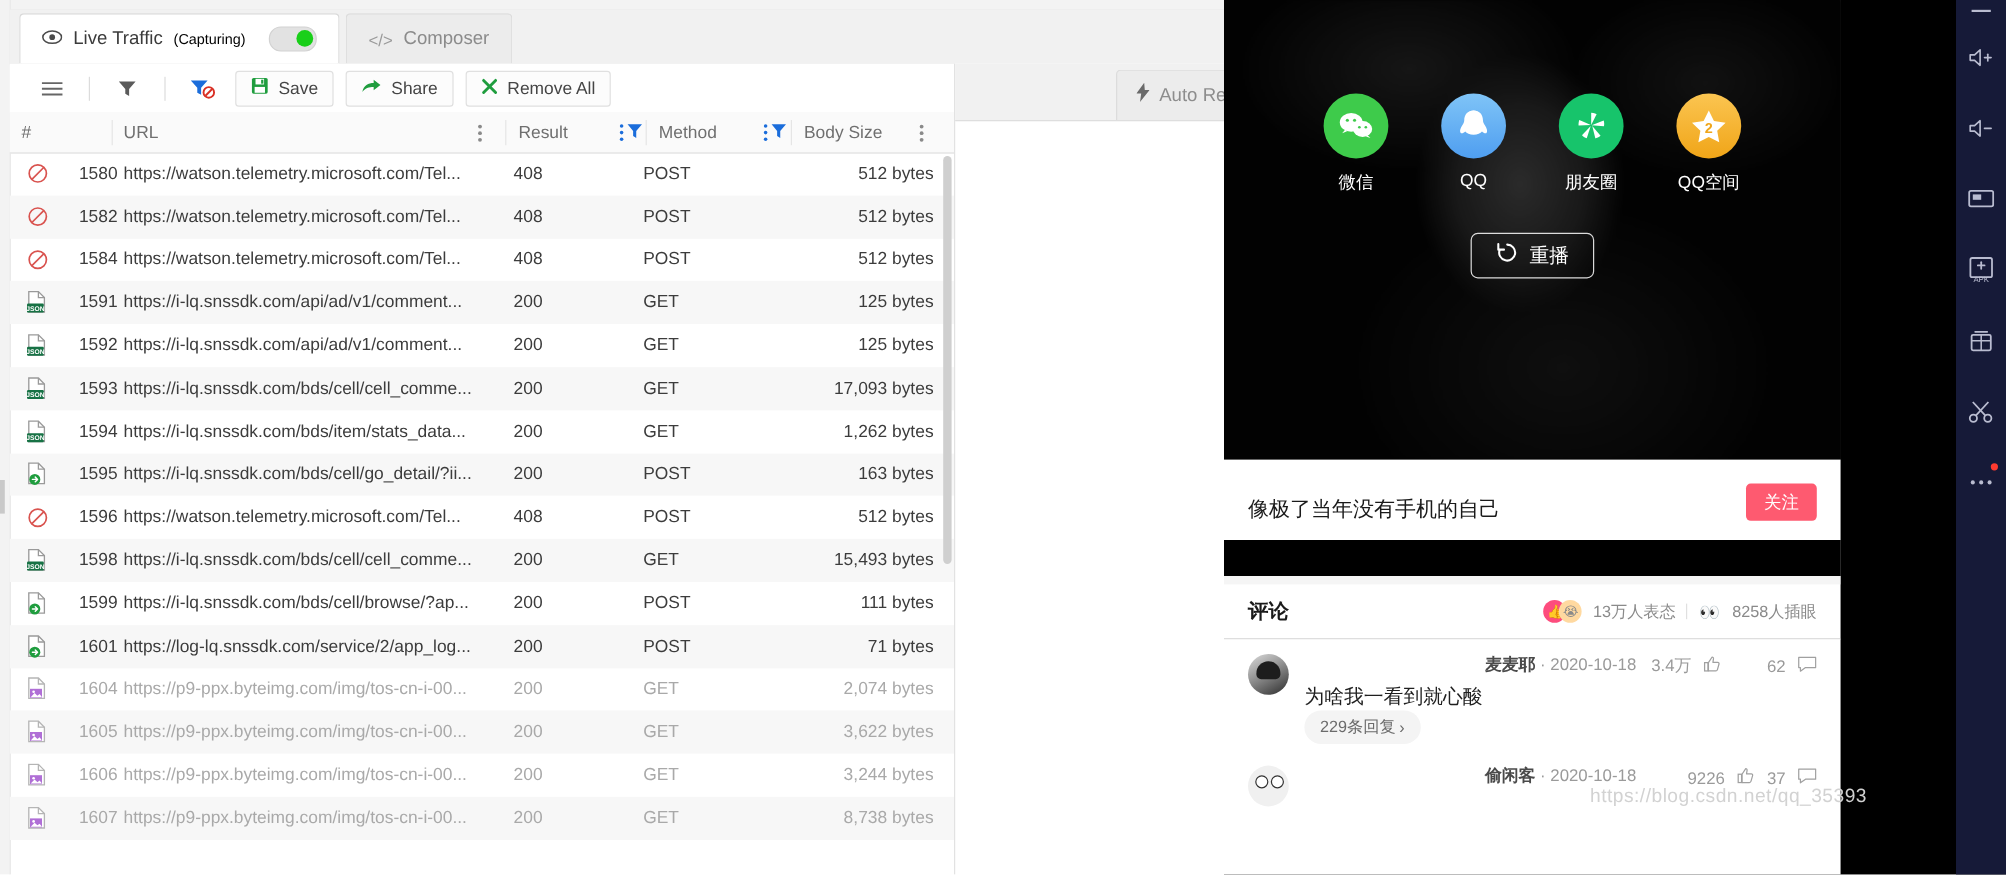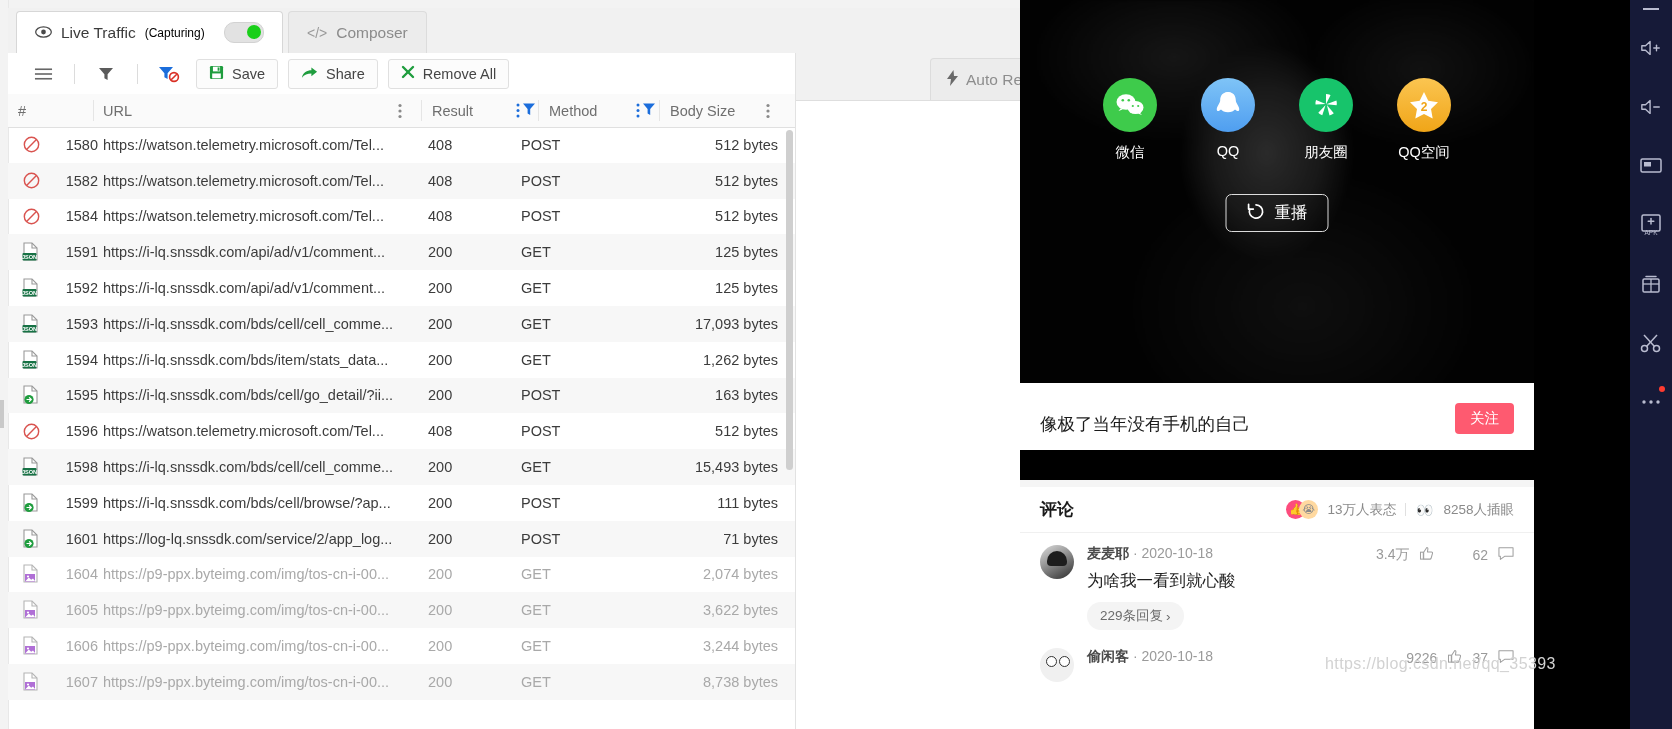--- a/index.html
+++ b/index.html
@@ -45,21 +45,21 @@
   .gh-div{position:absolute;top:6px;width:1px;height:21px;background:#e5e5e5;}
 
   .rows{position:absolute;left:8px;top:127px;width:1013px;height:602px;overflow:hidden;}
   .row{position:relative;height:35.8px;box-sizing:border-box;display:flex;align-items:center;font-size:14.5px;color:#3c3c3c;}
   .row.alt{background:#f7f7f7;}
   .row.dim{color:#a9a9a9;}
   .c-icon{position:absolute;left:10px;width:26px;display:flex;align-items:center;justify-content:center;}
   .c-num{position:absolute;left:38px;width:52px;text-align:right;}
   .c-url{position:absolute;left:95px;width:300px;white-space:nowrap;overflow:hidden;text-overflow:ellipsis;}
   .c-res{position:absolute;left:420px;width:60px;}
-  .c-met{position:absolute;left:513px;width:70px;}
+  .c-met{position:absolute;left:528px;width:70px;}
   .c-size{position:absolute;left:630px;width:140px;text-align:right;}
 
   .scroll-v{position:absolute;left:786px;top:130px;width:7px;height:340px;border-radius:4px;background:#cfcfcf;}
   .scroll-mini{position:absolute;left:0px;top:400px;width:4px;height:28px;background:#c9c9c9;}
 
   
   .rpanel{position:absolute;left:795px;top:53px;width:226px;height:676px;background:#fff;border-left:1px solid #e2e2e2;}
   .rtabs{position:absolute;left:0;top:0;width:226px;height:47px;background:#f1f1f1;border-bottom:1px solid #dedede;}
   .rtab{position:absolute;top:5px;height:42px;box-sizing:border-box;display:flex;align-items:center;gap:8px;padding:0 16px;
         font-size:15.5px;border:1px solid #dcdcdc;border-bottom:none;border-radius:4px 4px 0 0;background:#ececec;color:#8d8d8d;white-space:nowrap;}
@@ -108,24 +108,24 @@
 
   .cmtlist{position:absolute;left:0;top:532px;width:514px;height:197px;background:#fff;border-top:1px solid #f0f0f0;overflow:hidden;}
   .cmt{position:relative;padding:12px 20px 0 20px;display:flex;gap:13px;}
   .cavatar{width:34px;height:34px;border-radius:50%;flex:none;position:relative;overflow:hidden;}
   .ca1{background:linear-gradient(150deg,#dcdcdc 0%,#9a9a9a 40%,#2a2a2a 100%);}
   .ca1::after{content:"";position:absolute;left:7px;top:6px;width:20px;height:15px;border-radius:10px 10px 4px 4px;background:#1d1d1d;}
   .ca2{background:#f0f0f0;}
   .ca2::before{content:"";position:absolute;left:6px;top:8px;width:9px;height:9px;border-radius:50%;background:#fff;border:1.5px solid #333;}
   .ca2::after{content:"";position:absolute;left:19px;top:8px;width:9px;height:9px;border-radius:50%;background:#fff;border:1.5px solid #333;}
   .cbody{flex:1;min-width:0;}
-  .cmeta{font-size:14px;color:#9a9a9a;}
+  .cmeta{font-size:14px;color:#9a9a9a;text-align:center;}
   .cmeta b{color:#4a4a4a;font-size:14px;}
   .ctext{font-size:16.5px;color:#1f1f1f;margin-top:7px;}
-  .creplies{display:inline-flex;align-items:center;gap:3px;margin-top:10px;background:#f4f4f4;color:#6b6b6b;
+  .creplies{display:inline-flex;align-items:center;gap:3px;background:#f4f4f4;color:#6b6b6b;
             border-radius:14px;padding:5px 13px;font-size:13.5px;}
   .clikes{position:absolute;right:20px;top:13px;display:flex;align-items:center;gap:10px;font-size:14px;color:#9a9a9a;}
 
   
   #sidebar{position:absolute;left:1534px;top:0;width:138px;height:729px;background:#000;}
   .sbpanel{position:absolute;right:0;top:0;width:42px;height:729px;background:#161a38;}
   .sbitem{width:42px;height:59px;display:flex;align-items:center;justify-content:center;color:#b9bcd0;position:relative;}
   .reddot{position:absolute;right:7px;top:14px;width:6px;height:6px;border-radius:50%;background:#ff3b30;}
 
   .watermark{position:absolute;left:1325px;top:655px;font-size:16px;color:#d2d2d2;white-space:nowrap;letter-spacing:.4px;}

